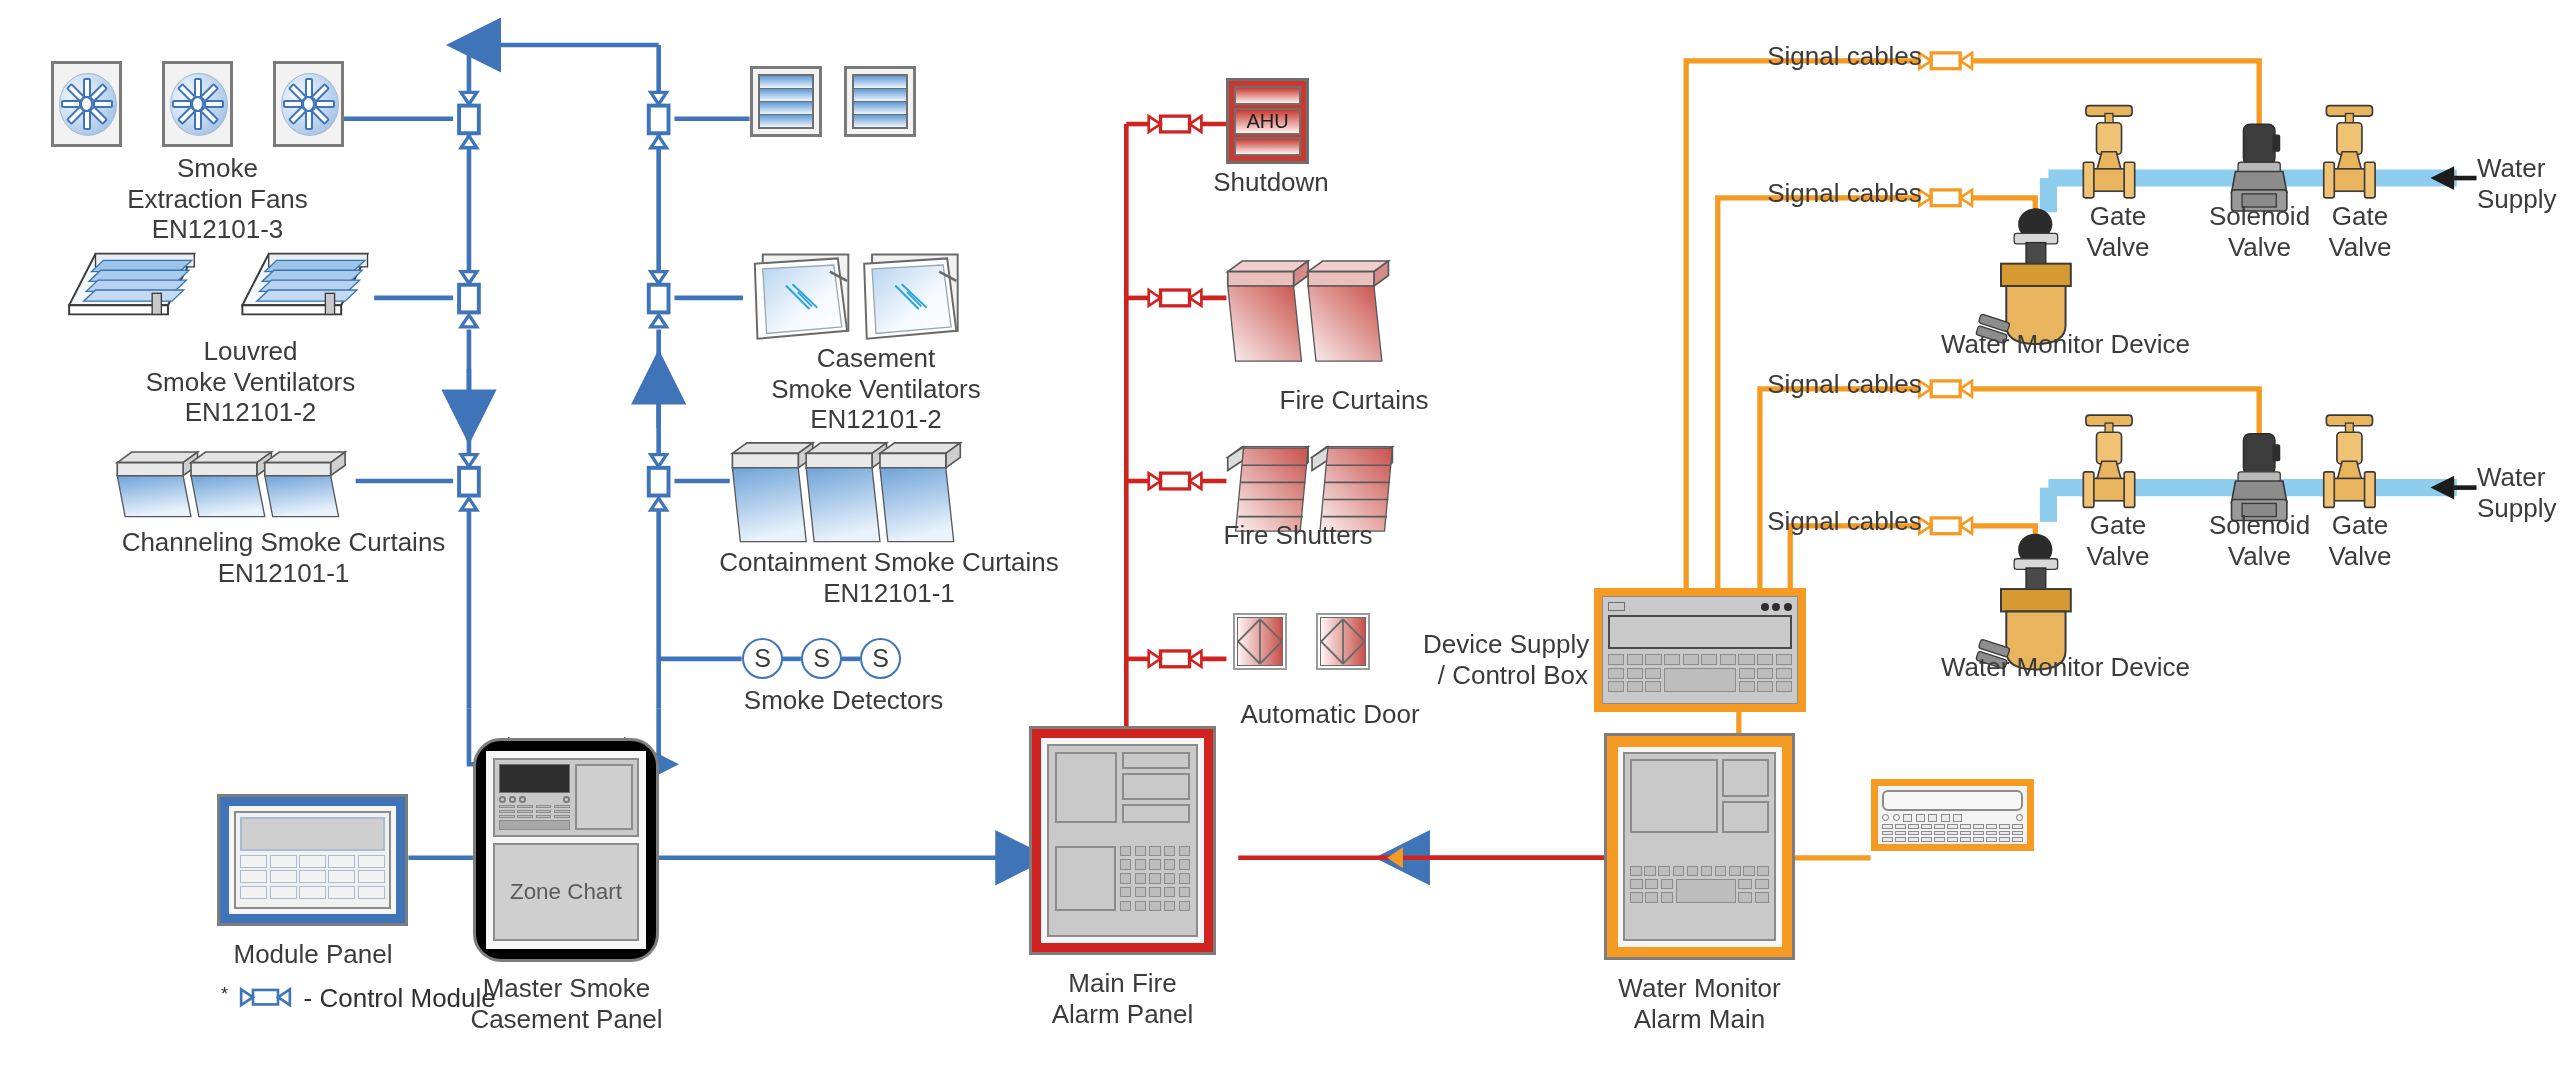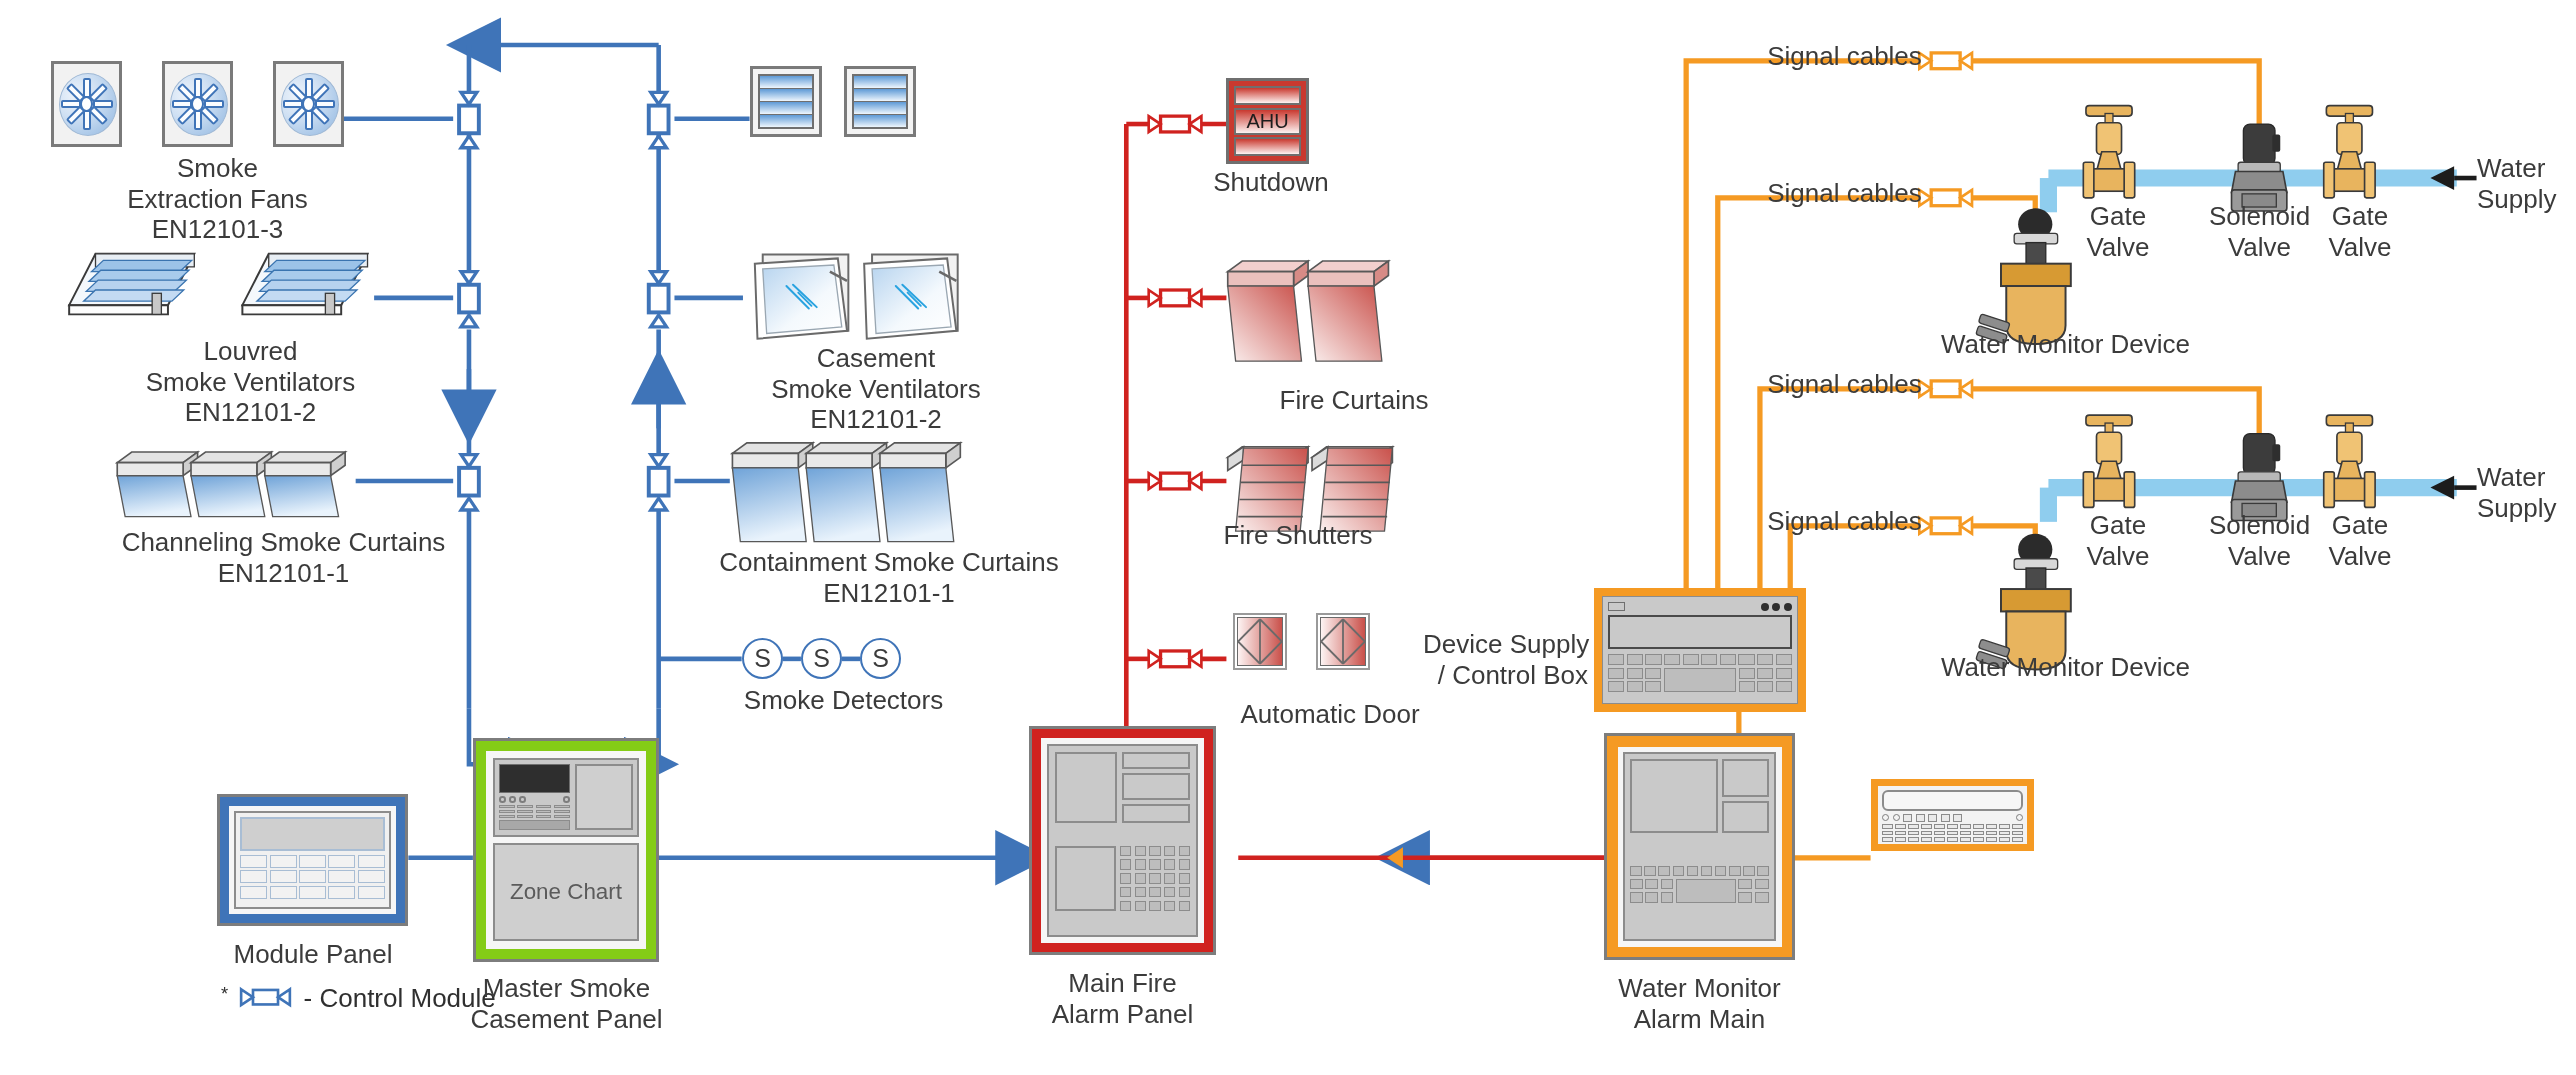--- a/index.html
+++ b/index.html
@@ -688,21 +688,21 @@
     <span>
       <svg width="57" height="22.4" viewBox="0 0 86 34">
         <rect x="24" y="6" width="38" height="22" fill="#ffffff" stroke="#3f74b8" stroke-width="4"></rect>
         <path d="M6,5 L24,17 L6,29 z" fill="#ffffff" stroke="#3f74b8" stroke-width="4"></path>
         <path d="M80,5 L62,17 L80,29 z" fill="#ffffff" stroke="#3f74b8" stroke-width="4"></path>
       </svg>
     </span>
     <span class="legend-text">- Control Module</span>
   </div>
 
-  <div class="cab" style="left:473px; top:738px; width:186px; height:224px; border-color:#7d7d7d; background:#84cc16;">
+  <div class="cab" style="left:473px; top:738px; width:186px; height:224px; border-color:#7d7d7d; background:#000000;border-radius:28px;">
     <div style="position:absolute; inset:10px; background:#f6f6f6; padding:6.6px;">
 
       <div style="width:100%; height:43%; border:2px solid #8c8c8c; background:#c9c9c9; padding:4.6px; display:flex; gap:5.3px;">
         <div style="flex:1.05; display:flex; flex-direction:column; gap:2.6px;">
           <div style="height:44%; background:#2e2e2e; border:1.3px solid #6f6f6f;"></div>
           <div style="display:flex; gap:3.3px; align-items:center; height:6.6px;">
             <span class="lamp" style="width:6.6px;height:6.6px;"></span>
             <span class="lamp" style="width:6.6px;height:6.6px;"></span>
             <span class="lamp" style="width:6.6px;height:6.6px;"></span>
             <span style="flex:1"></span>

